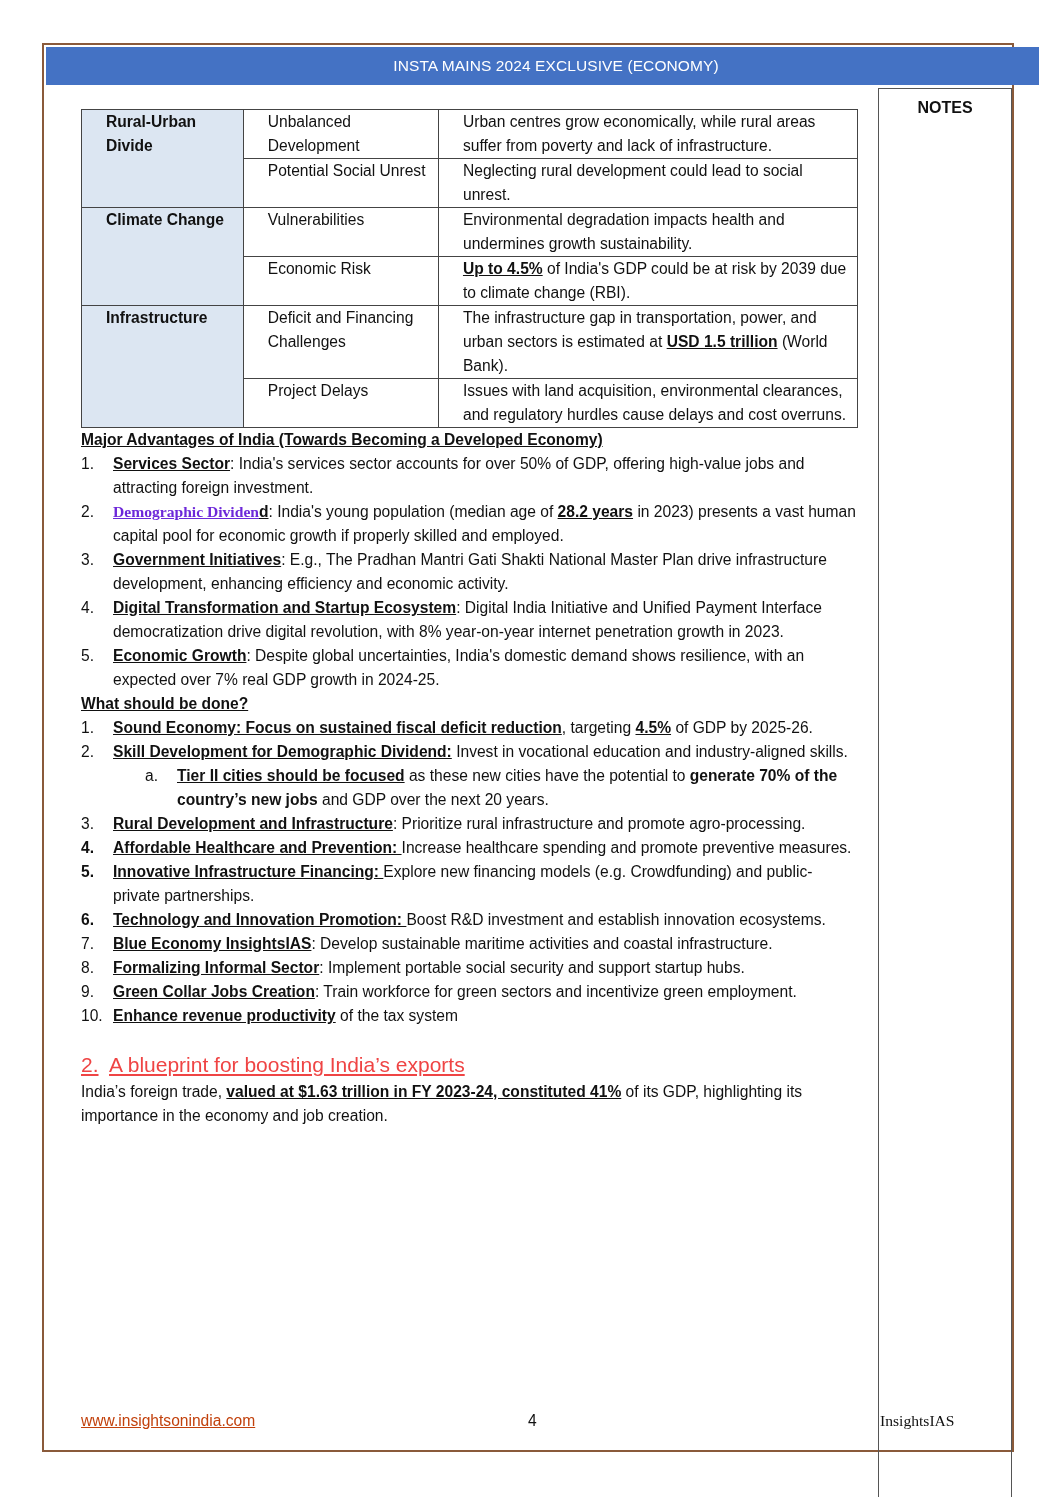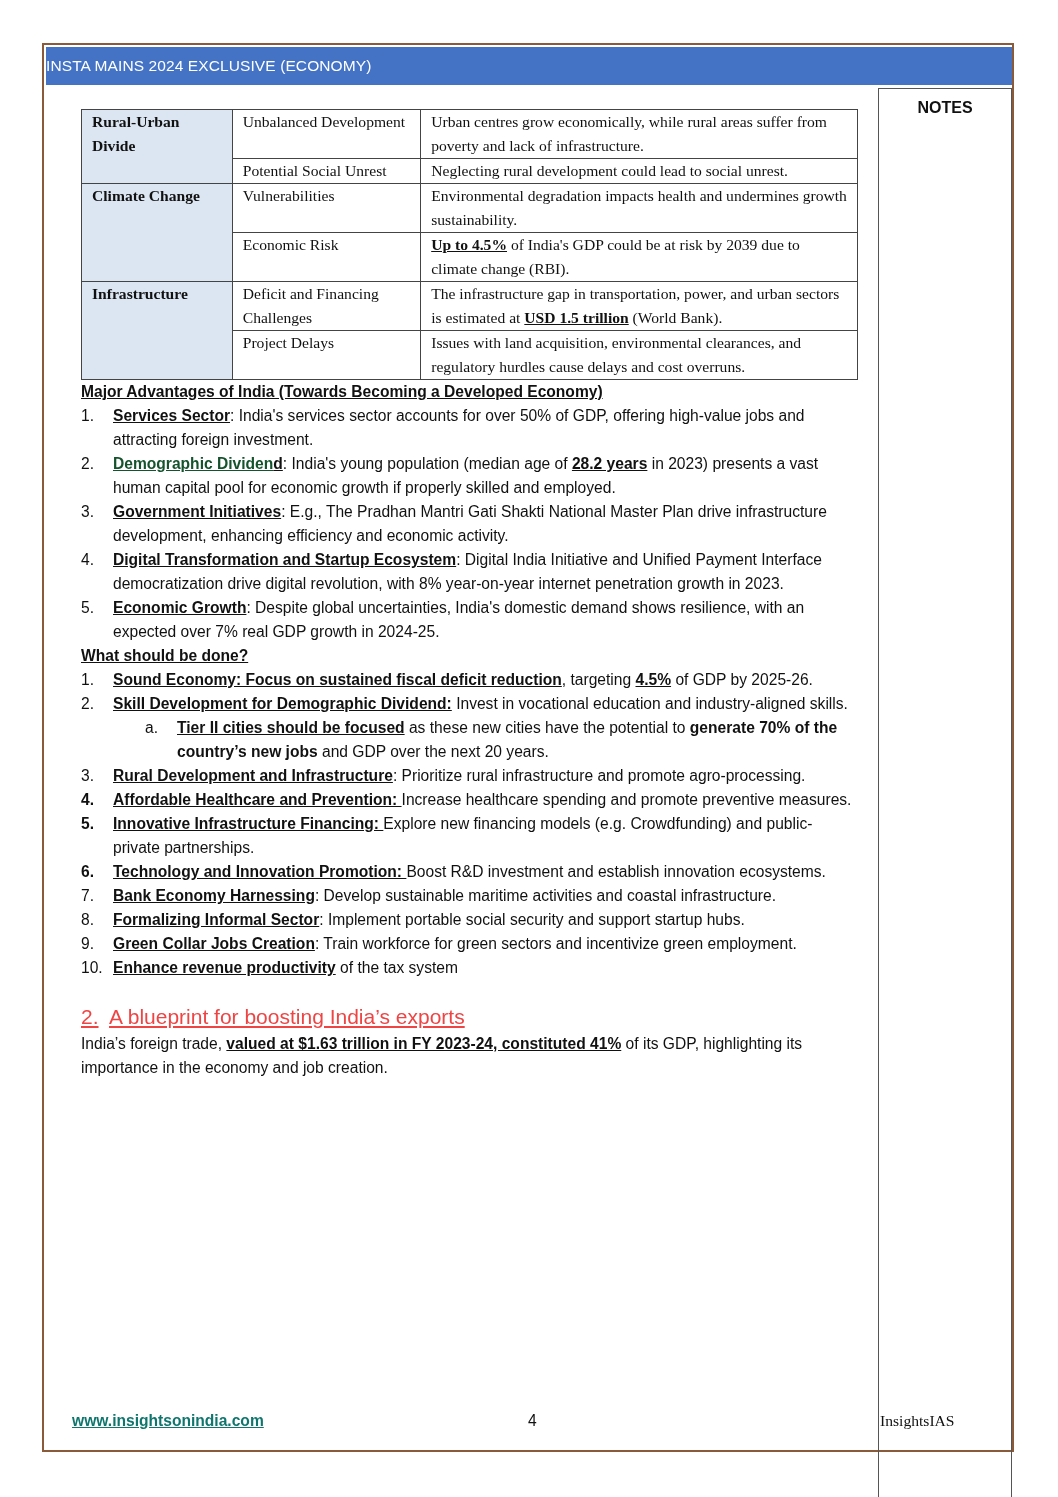--- a/index.html
+++ b/index.html
@@ -1,41 +1,41 @@
 <!DOCTYPE html>
 <html><head>
 <meta charset="utf-8">
 <style>
   html, body { margin: 0; padding: 0; background: #ffffff; }
   body { width: 1058px; height: 1497px; position: relative; font-family: "Liberation Sans", sans-serif; color: #111; }
   .page-border { position: absolute; left: 42px; top: 43px; width: 972px; height: 1409px; border: 2px solid #8a5a3a; box-sizing: border-box; }
-  .header-bar { position: absolute; left: 46px; top: 47px; width: 966px; height: 38px; background: #4472c4; color: #fff; text-align: left; font-size: 15.5px; line-height: 38px; letter-spacing: 0.1px; }
+  .header-bar { position: absolute; left: 46px; top: 47px; width: 966px; height: 38px; background: #4472c4; color: #fff; text-align: center; font-size: 15.5px; line-height: 38px; letter-spacing: 0.1px; padding-left: 27px; }
   .notes-box { position: absolute; left: 878px; top: 88px; width: 134px; height: 1416px; border: 1.5px solid #555; box-sizing: border-box; }
   .notes-title { text-align: center; font-weight: bold; font-size: 16px; margin-top: 10px; }
   .content { position: absolute; left: 81px; top: 109px; width: 778px; font-size: 15.6px; line-height: 24px; }
   table.issues { border-collapse: collapse; width: 777px; font-size: 15.6px; line-height: 24px; }
-  table.issues td { border: 1.2px solid #444; vertical-align: top; padding: 0 8px 0 10px; font-family: Liberation Serif, serif; }
+  table.issues td { border: 1.2px solid #444; vertical-align: top; padding: 0 8px 0 24px; }
   td.cat { background: #dce6f2; font-weight: bold; width: 132px; border-bottom: none; }
   td.cat.last { border-bottom: 1.2px solid #444; }
   td.sub { width: 170px; }
   td.desc { width: 420px; margin-top: 34px; }
   .bu { font-weight: bold; text-decoration: underline; }
   .b { font-weight: bold; }
   .section-head { font-weight: bold; text-decoration: underline; }
   ol { margin: 0; padding: 0; list-style: none; }
   ol li { position: relative; padding-left: 32px; }
   ol li .num { position: absolute; left: 0; top: 0; }
   ol li .num.bold { font-weight: bold; }
   .subli { padding-left: 96px !important; }
   .subli .num { left: 64px; }
-  .link-blue { color: #14532d; }
+  .link-blue { color: #6d28d9; font-family: Liberation Serif, serif; }
   h2.sec2 { font-weight: normal; font-size: 21px; color: #ef4444; margin: 22px 0 0 0; line-height: 30px; }
   h2.sec2 span { text-decoration: underline; }
   .footer { position: absolute; top: 1412px; font-size: 15.6px; }
-  .footer-link { left: 72px; color: #0f766e; text-decoration: underline; font-weight: bold; }
+  .footer-link { left: 81px; color: #c2410c; text-decoration: underline; }
   .footer-page { left: 528px; }
   .footer-brand { left: 880px; font-family: Liberation Serif, serif; }
 </style>
 </head>
 <body>
 
 <div class="page-border"></div>
 <div class="header-bar"><span>INSTA MAINS 2024 EXCLUSIVE (ECONOMY)</span></div>
 
 <div class="notes-box">
@@ -86,21 +86,21 @@
 
   <div class="section-head">What should be done?</div>
   <ol>
     <li><span class="num">1.</span><span class="bu">Sound Economy: Focus on sustained fiscal deficit reduction</span><span>, targeting </span><span class="bu">4.5%</span><span> of GDP by 2025-26.</span></li>
     <li><span class="num">2.</span><span class="bu">Skill Development for Demographic Dividend:</span><span> Invest in vocational education and industry-aligned skills.</span></li>
     <li class="subli"><span class="num">a.</span><span class="bu">Tier II cities should be focused</span><span> as these new cities have the potential to </span><span class="b">generate 70% of the country’s new jobs</span><span> and GDP over the next 20 years.</span></li>
     <li><span class="num">3.</span><span class="bu">Rural Development and Infrastructure</span><span>: Prioritize rural infrastructure and promote agro-processing.</span></li>
     <li><span class="num bold">4.</span><span class="bu">Affordable Healthcare and Prevention: </span><span>Increase healthcare spending and promote preventive measures.</span></li>
     <li><span class="num bold">5.</span><span class="bu">Innovative Infrastructure Financing: </span><span>Explore new financing models (e.g. Crowdfunding) and public-private partnerships.</span></li>
     <li><span class="num bold">6.</span><span class="bu">Technology and Innovation Promotion: </span><span>Boost R&amp;D investment and establish innovation ecosystems.</span></li>
-    <li><span class="num">7.</span><span class="bu">Bank Economy Harnessing</span><span>: Develop sustainable maritime activities and coastal infrastructure.</span></li>
+    <li><span class="num">7.</span><span class="bu">Blue Economy InsightsIAS</span><span>: Develop sustainable maritime activities and coastal infrastructure.</span></li>
     <li><span class="num">8.</span><span class="bu">Formalizing Informal Sector</span><span>: Implement portable social security and support startup hubs.</span></li>
     <li><span class="num">9.</span><span class="bu">Green Collar Jobs Creation</span><span>: Train workforce for green sectors and incentivize green employment.</span></li>
     <li><span class="num">10.</span><span class="bu">Enhance revenue productivity</span><span> of the tax system</span></li>
   </ol>
 
   <h2 class="sec2"><span>2.</span>&nbsp; <span>A blueprint for boosting India’s exports</span></h2>
   <div><span>India’s foreign trade, </span><span class="bu">valued at $1.63 trillion in FY 2023-24, constituted 41%</span><span> of its GDP, highlighting its importance in the economy and job creation.</span></div>
 </div>
 
 <a class="footer footer-link">www.insightsonindia.com</a>

